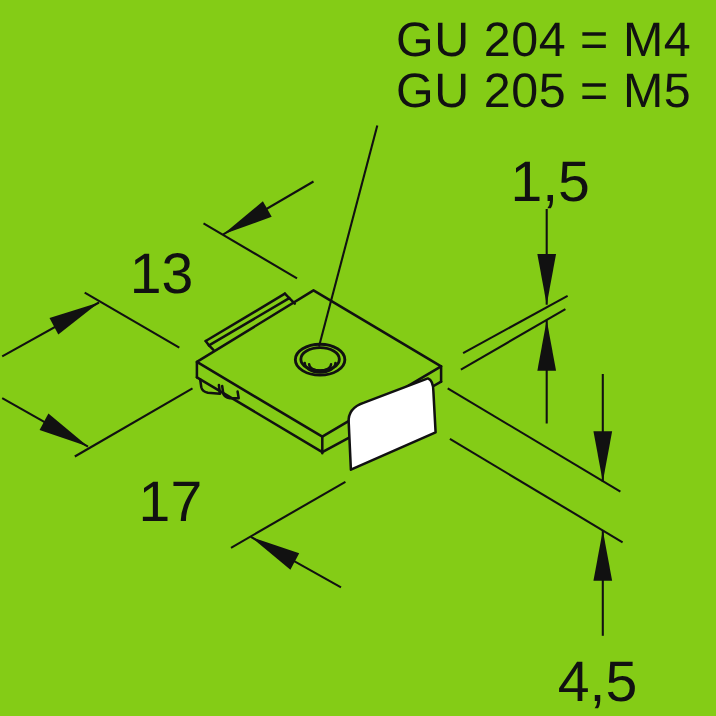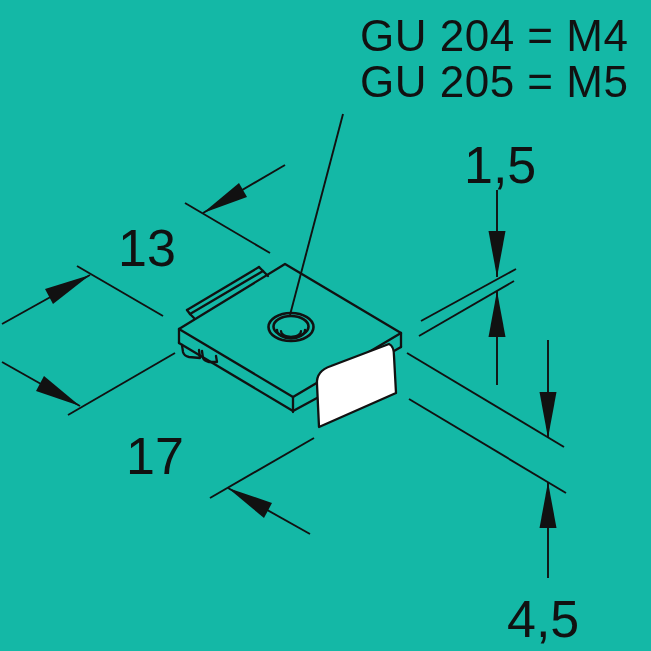--- a/index.html
+++ b/index.html
@@ -4,21 +4,21 @@
 <style>
   html, body {
     margin: 0;
     padding: 0;
     background: #ffffff;
   }
   .stage {
     position: relative;
     width: 651px;
     height: 651px;
-    background: #14b8a6;
+    background: #84cc16;
     overflow: hidden;
     font-family: "Liberation Sans", sans-serif;
   }
   svg.drawing {
     position: absolute;
     inset: 0;
     display: block;
   }
   .part-stroke {
     fill: none;

